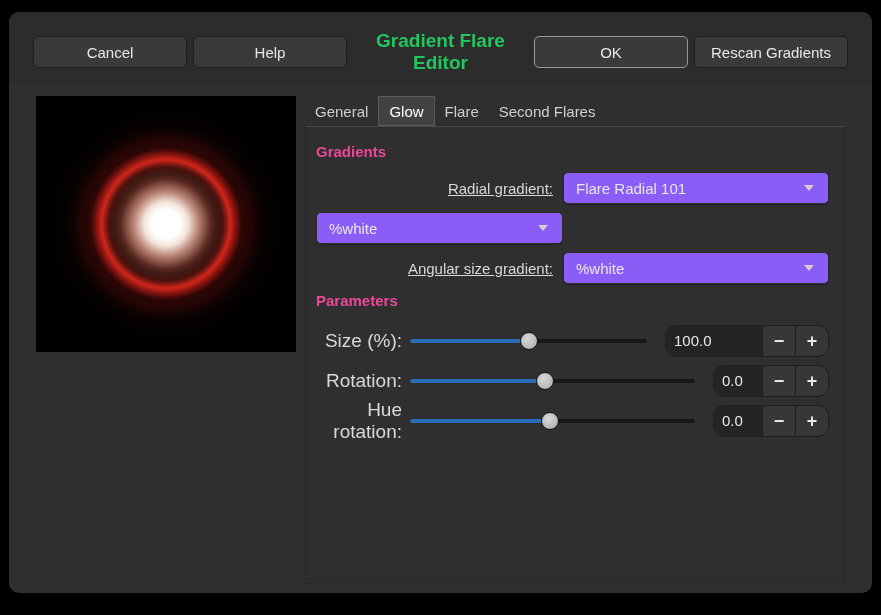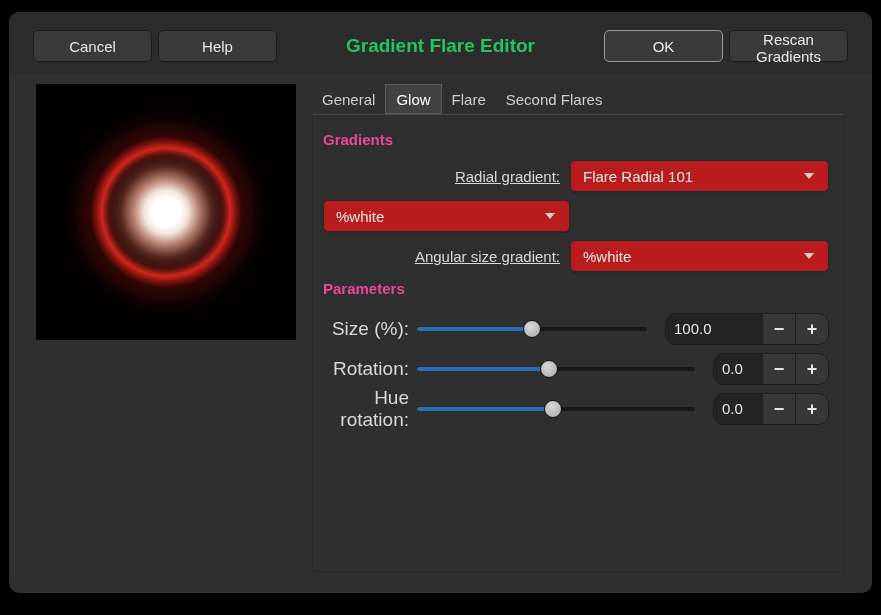--- a/index.html
+++ b/index.html
@@ -2,27 +2,27 @@
 <html style="--accent: #2a6cb5;"><head>
 <meta charset="utf-8">
 <style>
   * { margin:0; padding:0; box-sizing:border-box; }
   html,body { width:881px; height:615px; background:#000; font-family:"Liberation Sans","DejaVu Sans",sans-serif; }
   .screen { width:881px; height:615px; background:#000; padding:12px 9px 22px 9px; }
   .dialog { width:100%; height:100%; background:#2f2f2f; border-radius:10px; display:flex; flex-direction:column; overflow:hidden; }
 
   
   .header { display:flex; align-items:center; gap:6px; padding:18px 24px 12px 24px; background:#2c2c2c; }
-  .hbtn { width:119px; height:32px; background:#3a3a3a; border:1px solid #1c1c1c; border-radius:5px;
+  .hbtn { width:154px; height:32px; background:#3a3a3a; border:1px solid #1c1c1c; border-radius:5px;
           color:#e8e8e8; font-size:15px; font-family:inherit; cursor:pointer; }
   .hbtn.ok { border-color:#9a9a9a; }
   .title { flex:1; text-align:center; color:#22c55e; font-weight:bold; font-size:19px; }
 
   
-  .body { flex:1; display:flex; padding:10px 27px 0 27px; gap:16px; }
+  .body { flex:1; display:flex; padding:10px 27px 0 27px; gap:9px; }
 
   .preview { width:260px; height:256px; background:#000; position:relative; overflow:hidden; flex:none; margin-top:0; }
   .flare { position:absolute; inset:0;
     background:
       radial-gradient(circle at 50% 50%, rgba(255,255,255,1) 0px, rgba(255,255,255,1) 14px, rgba(255,240,230,0.95) 22px, rgba(250,180,160,0.75) 32px, rgba(200,90,70,0.45) 45px, rgba(110,40,32,0.30) 56px, rgba(0,0,0,0) 70px),
       radial-gradient(circle at 50% 50%, rgba(0,0,0,0) 50px, rgba(160,25,18,0.40) 57px, rgba(235,40,28,0.95) 64px, rgba(200,30,22,0.70) 69px, rgba(110,15,12,0.35) 76px, rgba(0,0,0,0) 92px),
       radial-gradient(circle at 50% 50%, rgba(0,0,0,0) 70px, rgba(90,15,12,0.25) 85px, rgba(40,8,6,0.15) 100px, rgba(0,0,0,0) 118px);
   }
 
   
@@ -31,21 +31,21 @@
   .tab { padding:4px 10px; font-size:15px; color:#cfcfcf; display:flex; align-items:center; cursor:pointer; }
   .tab.active { background:#424242; border:1px solid #5c5c5c; color:#ffffff; }
   .notebook-content { flex:1; border:1px solid #282828; border-top-color:#474747; padding:12px 15px 0 10px; }
 
   .section-title { font-weight:bold; font-size:15px; color:#ec4899; margin:4px 0 12px 0; }
   .section-title.params { }
 
   
   .grad-row { display:grid; grid-template-columns:247px 1fr; align-items:center; height:32px; margin-bottom:8px; }
   .grad-label { text-align:right; padding-right:10px; color:#d8d8d8; font-size:15px;text-decoration:underline; }
-  .dropdown { height:32px; background:#b91c1c; border:1px solid #2a2a2a; border-radius:5px; display:flex; align-items:center;
+  .dropdown { height:32px; background:#8b5cf6; border:1px solid #2a2a2a; border-radius:5px; display:flex; align-items:center;
               padding:0 14px 0 12px; color:#e8e8e8; font-size:15px; cursor:pointer; box-shadow:0 1px 1px rgba(0,0,0,0.25); }
   .dd-value { flex:1; }
   .dd-arrow { width:0; height:0; border-left:5px solid transparent; border-right:5px solid transparent; border-top:6px solid #d0d0d0; }
 
   
   .param-row { display:flex; align-items:center; height:40px; }
   .param-label { width:86px; text-align:right; color:#d8d8d8; font-size:19px; flex:none; }
   .slider { flex:1; position:relative; height:20px; margin:0 18px 0 8px; cursor:pointer; }
   .track { position:absolute; left:0; right:0; top:8px; height:4px; background:#171717; border-radius:2px; }
   .fill { position:absolute; left:0; top:0; bottom:0; width:var(--p,50%); background:var(--accent,#2a6cb5); border-radius:2px; }

